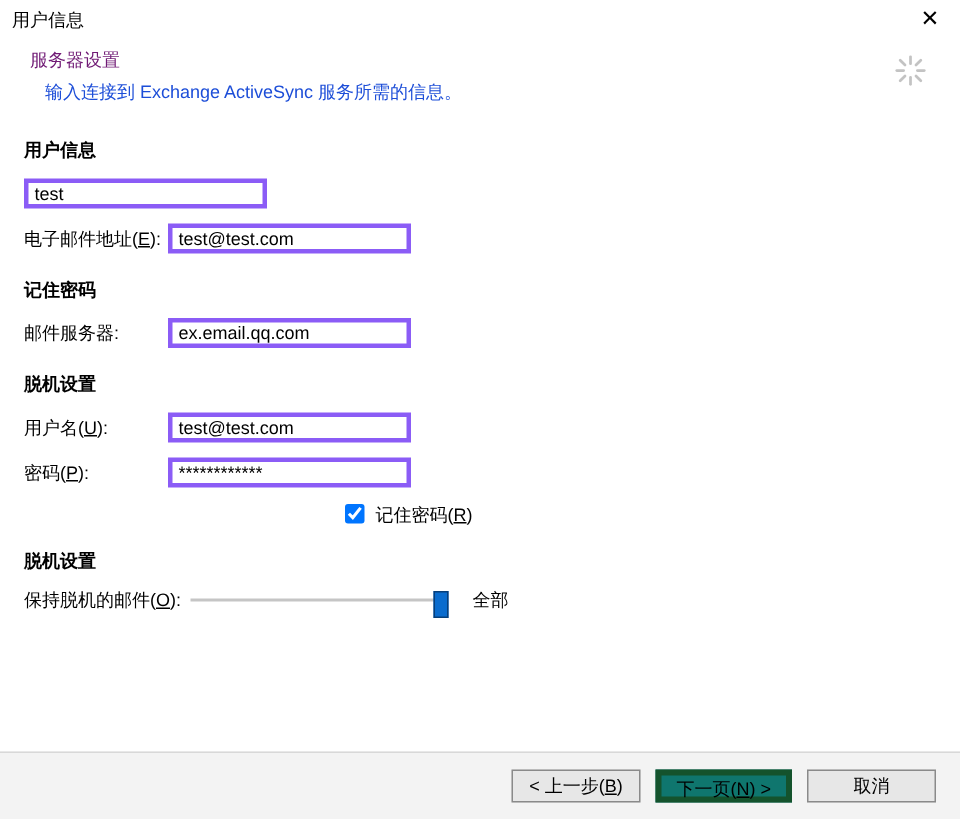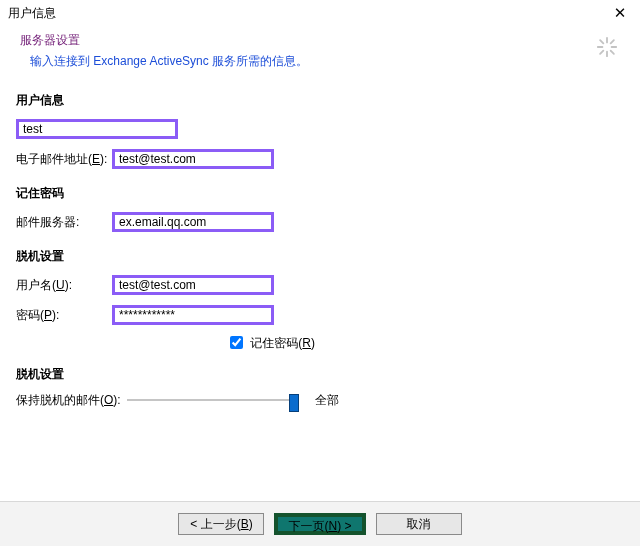--- a/index.html
+++ b/index.html
@@ -21,21 +21,21 @@
   .inp{width:162px;height:20px;border:3px solid #8b5cf6;font-size:12px;padding:1px 4px;line-height:18px;box-sizing:border-box;font-family:inherit}
   .remember-row{margin-left:96px;margin-top:2px;padding-left:114px;font-size:12px}
   .remember-row label{cursor:default}
   .remember-row input{margin-right:4px;vertical-align:-2px}
   .slider-row{display:flex;align-items:center;margin-top:6px}
   .slider-lbl{width:111px;font-size:12px;white-space:nowrap}
   .slider-track{position:relative;width:170px;height:18px}
   .slider-track .line{position:absolute;left:0;right:0;top:8px;height:2px;background:#c5c5c5}
   .slider-track .thumb{position:absolute;top:3px;width:8px;height:16px;background:#0a6cce;border:1px solid #063f7a;left:162px;cursor:pointer}
   .slider-val{margin-left:18px;font-size:12px}
-  .btnbar{position:absolute;left:0;right:0;bottom:0;height:44px;border-top:1px solid #d8d8d8;background:#f3f3f3;display:flex;justify-content:center;align-items:center;padding:0 16px;gap:10px}
+  .btnbar{position:absolute;left:0;right:0;bottom:0;height:44px;border-top:1px solid #d8d8d8;background:#f3f3f3;display:flex;justify-content:flex-end;align-items:center;padding:0 16px;gap:10px}
   .btn{min-width:86px;height:22px;border:1px solid #8a8a8a;background:#e7e7e7;font-size:12px;line-height:18px;padding:0 10px;cursor:default;font-family:inherit}
   .btn.def{border:4px solid #14532d;background:#0f766e}
   .hot{text-decoration:underline}
 </style>
 </head>
 <body>
 
 <div class="win">
   <div class="titlebar">
     <span>用户信息</span>

